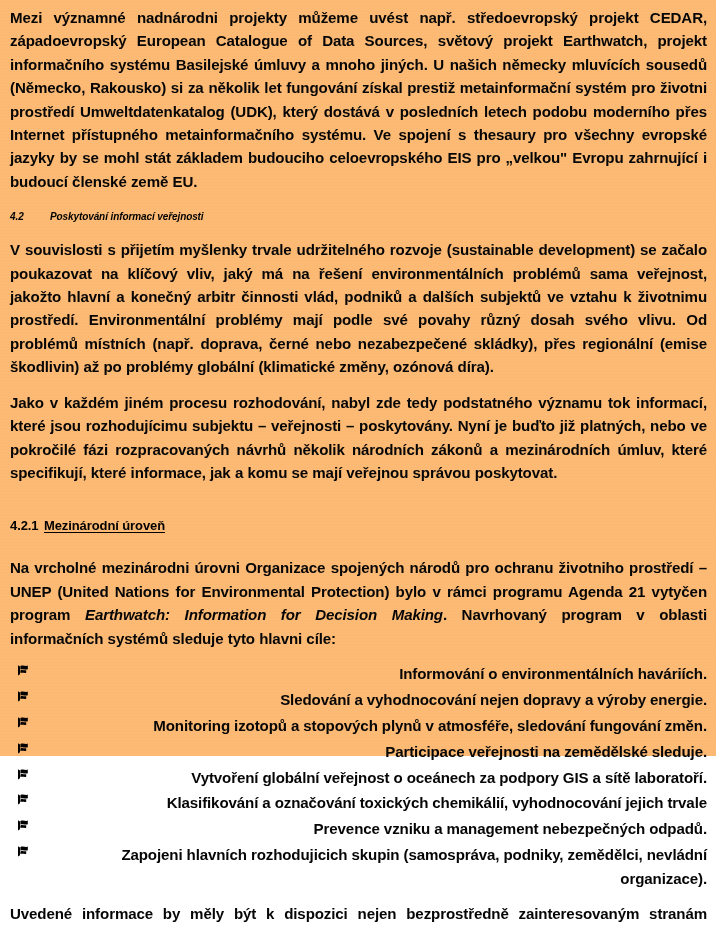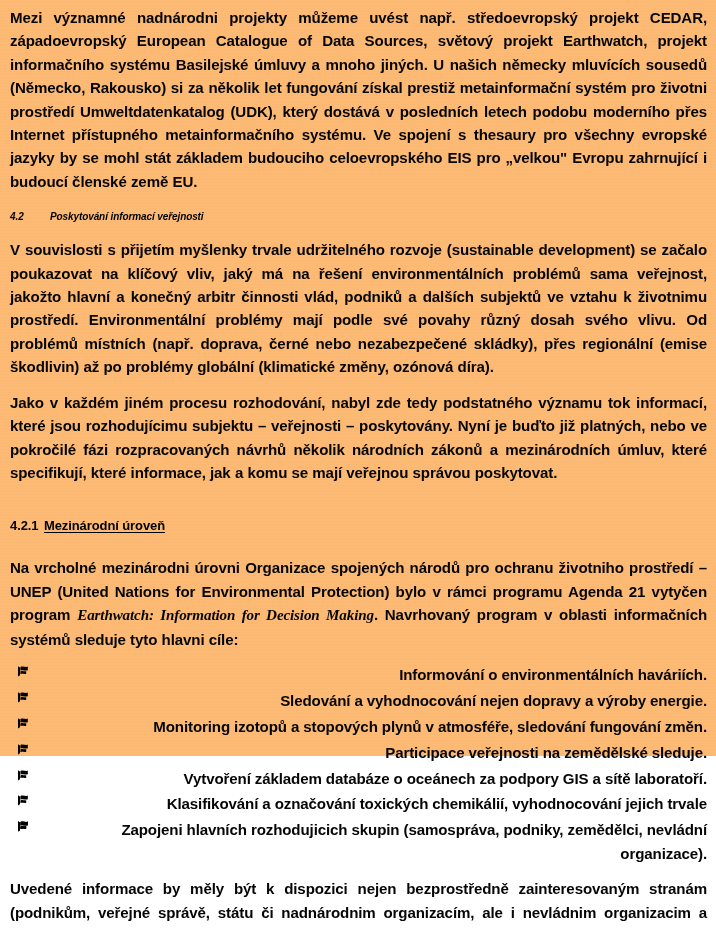--- a/index.html
+++ b/index.html
@@ -99,21 +99,21 @@
   ul.goals li .marker {
     position: absolute;
     left: 6px;
     top: 1px;
     width: 16px;
     height: 16px;
     display: block;
   }
   ul.goals li .marker svg { display: block; }
 
-  .ital { font-style: italic; font-family: Liberation Serif, serif; }
+  .ital { font-style: italic; }
 
   
   #grain {
     position: absolute;
     inset: 0;
     pointer-events: none;
     opacity: 0.05;
     background:
       repeating-linear-gradient(0deg, rgba(0,0,0,0.35) 0px, rgba(0,0,0,0) 1px, rgba(0,0,0,0) 3px);
   }
@@ -186,40 +186,41 @@
         <span>Participace veřejnosti na zemědělské sleduje.</span>
       </li>
       <li>
         <span class="marker">
           <svg width="16" height="16" viewBox="0 0 16 16" aria-hidden="true">
             <path d="M2.0 2.2 L2.0 12.6 L4.0 11.2 L4.0 3.4 Z" fill="#000"></path>
             <path d="M4.4 3.0 C7.2 1.6 9.6 3.6 11.8 2.6 L11.8 6.2 C9.6 7.2 7.2 5.4 4.4 6.6 Z" fill="#000"></path>
             <path d="M4.4 7.4 C6.6 6.4 8.4 7.8 10.2 7.2 L10.2 9.8 C8.4 10.4 6.6 9.2 4.4 10.1 Z" fill="#000"></path>
           </svg>
         </span>
-        <span>Vytvoření základem databáze o oceánech za podpory GIS a sítě laboratoří.</span>
+        <span>Vytvoření globální veřejnost o oceánech za podpory GIS a sítě laboratoří.</span>
       </li>
       <li>
         <span class="marker">
           <svg width="16" height="16" viewBox="0 0 16 16" aria-hidden="true">
             <path d="M2.0 2.2 L2.0 12.6 L4.0 11.2 L4.0 3.4 Z" fill="#000"></path>
             <path d="M4.4 3.0 C7.2 1.6 9.6 3.6 11.8 2.6 L11.8 6.2 C9.6 7.2 7.2 5.4 4.4 6.6 Z" fill="#000"></path>
             <path d="M4.4 7.4 C6.6 6.4 8.4 7.8 10.2 7.2 L10.2 9.8 C8.4 10.4 6.6 9.2 4.4 10.1 Z" fill="#000"></path>
           </svg>
         </span>
         <span>Klasifikování a označování toxických chemikálií, vyhodnocování jejich trvale</span>
       </li>
       <li>
         <span class="marker">
           <svg width="16" height="16" viewBox="0 0 16 16" aria-hidden="true">
             <path d="M2.0 2.2 L2.0 12.6 L4.0 11.2 L4.0 3.4 Z" fill="#000"></path>
             <path d="M4.4 3.0 C7.2 1.6 9.6 3.6 11.8 2.6 L11.8 6.2 C9.6 7.2 7.2 5.4 4.4 6.6 Z" fill="#000"></path>
             <path d="M4.4 7.4 C6.6 6.4 8.4 7.8 10.2 7.2 L10.2 9.8 C8.4 10.4 6.6 9.2 4.4 10.1 Z" fill="#000"></path>
           </svg>
         </span>
+        <span>Prevence vzniku a management nebezpečných odpadů.</span>
       </li>
       <li>
         <span class="marker">
           <svg width="16" height="16" viewBox="0 0 16 16" aria-hidden="true">
             <path d="M2.0 2.2 L2.0 12.6 L4.0 11.2 L4.0 3.4 Z" fill="#000"></path>
             <path d="M4.4 3.0 C7.2 1.6 9.6 3.6 11.8 2.6 L11.8 6.2 C9.6 7.2 7.2 5.4 4.4 6.6 Z" fill="#000"></path>
             <path d="M4.4 7.4 C6.6 6.4 8.4 7.8 10.2 7.2 L10.2 9.8 C8.4 10.4 6.6 9.2 4.4 10.1 Z" fill="#000"></path>
           </svg>
         </span>
         <span>Zapojeni hlavních rozhodujicich skupin (samospráva, podniky, zemědělci, nevládní organizace).</span>

